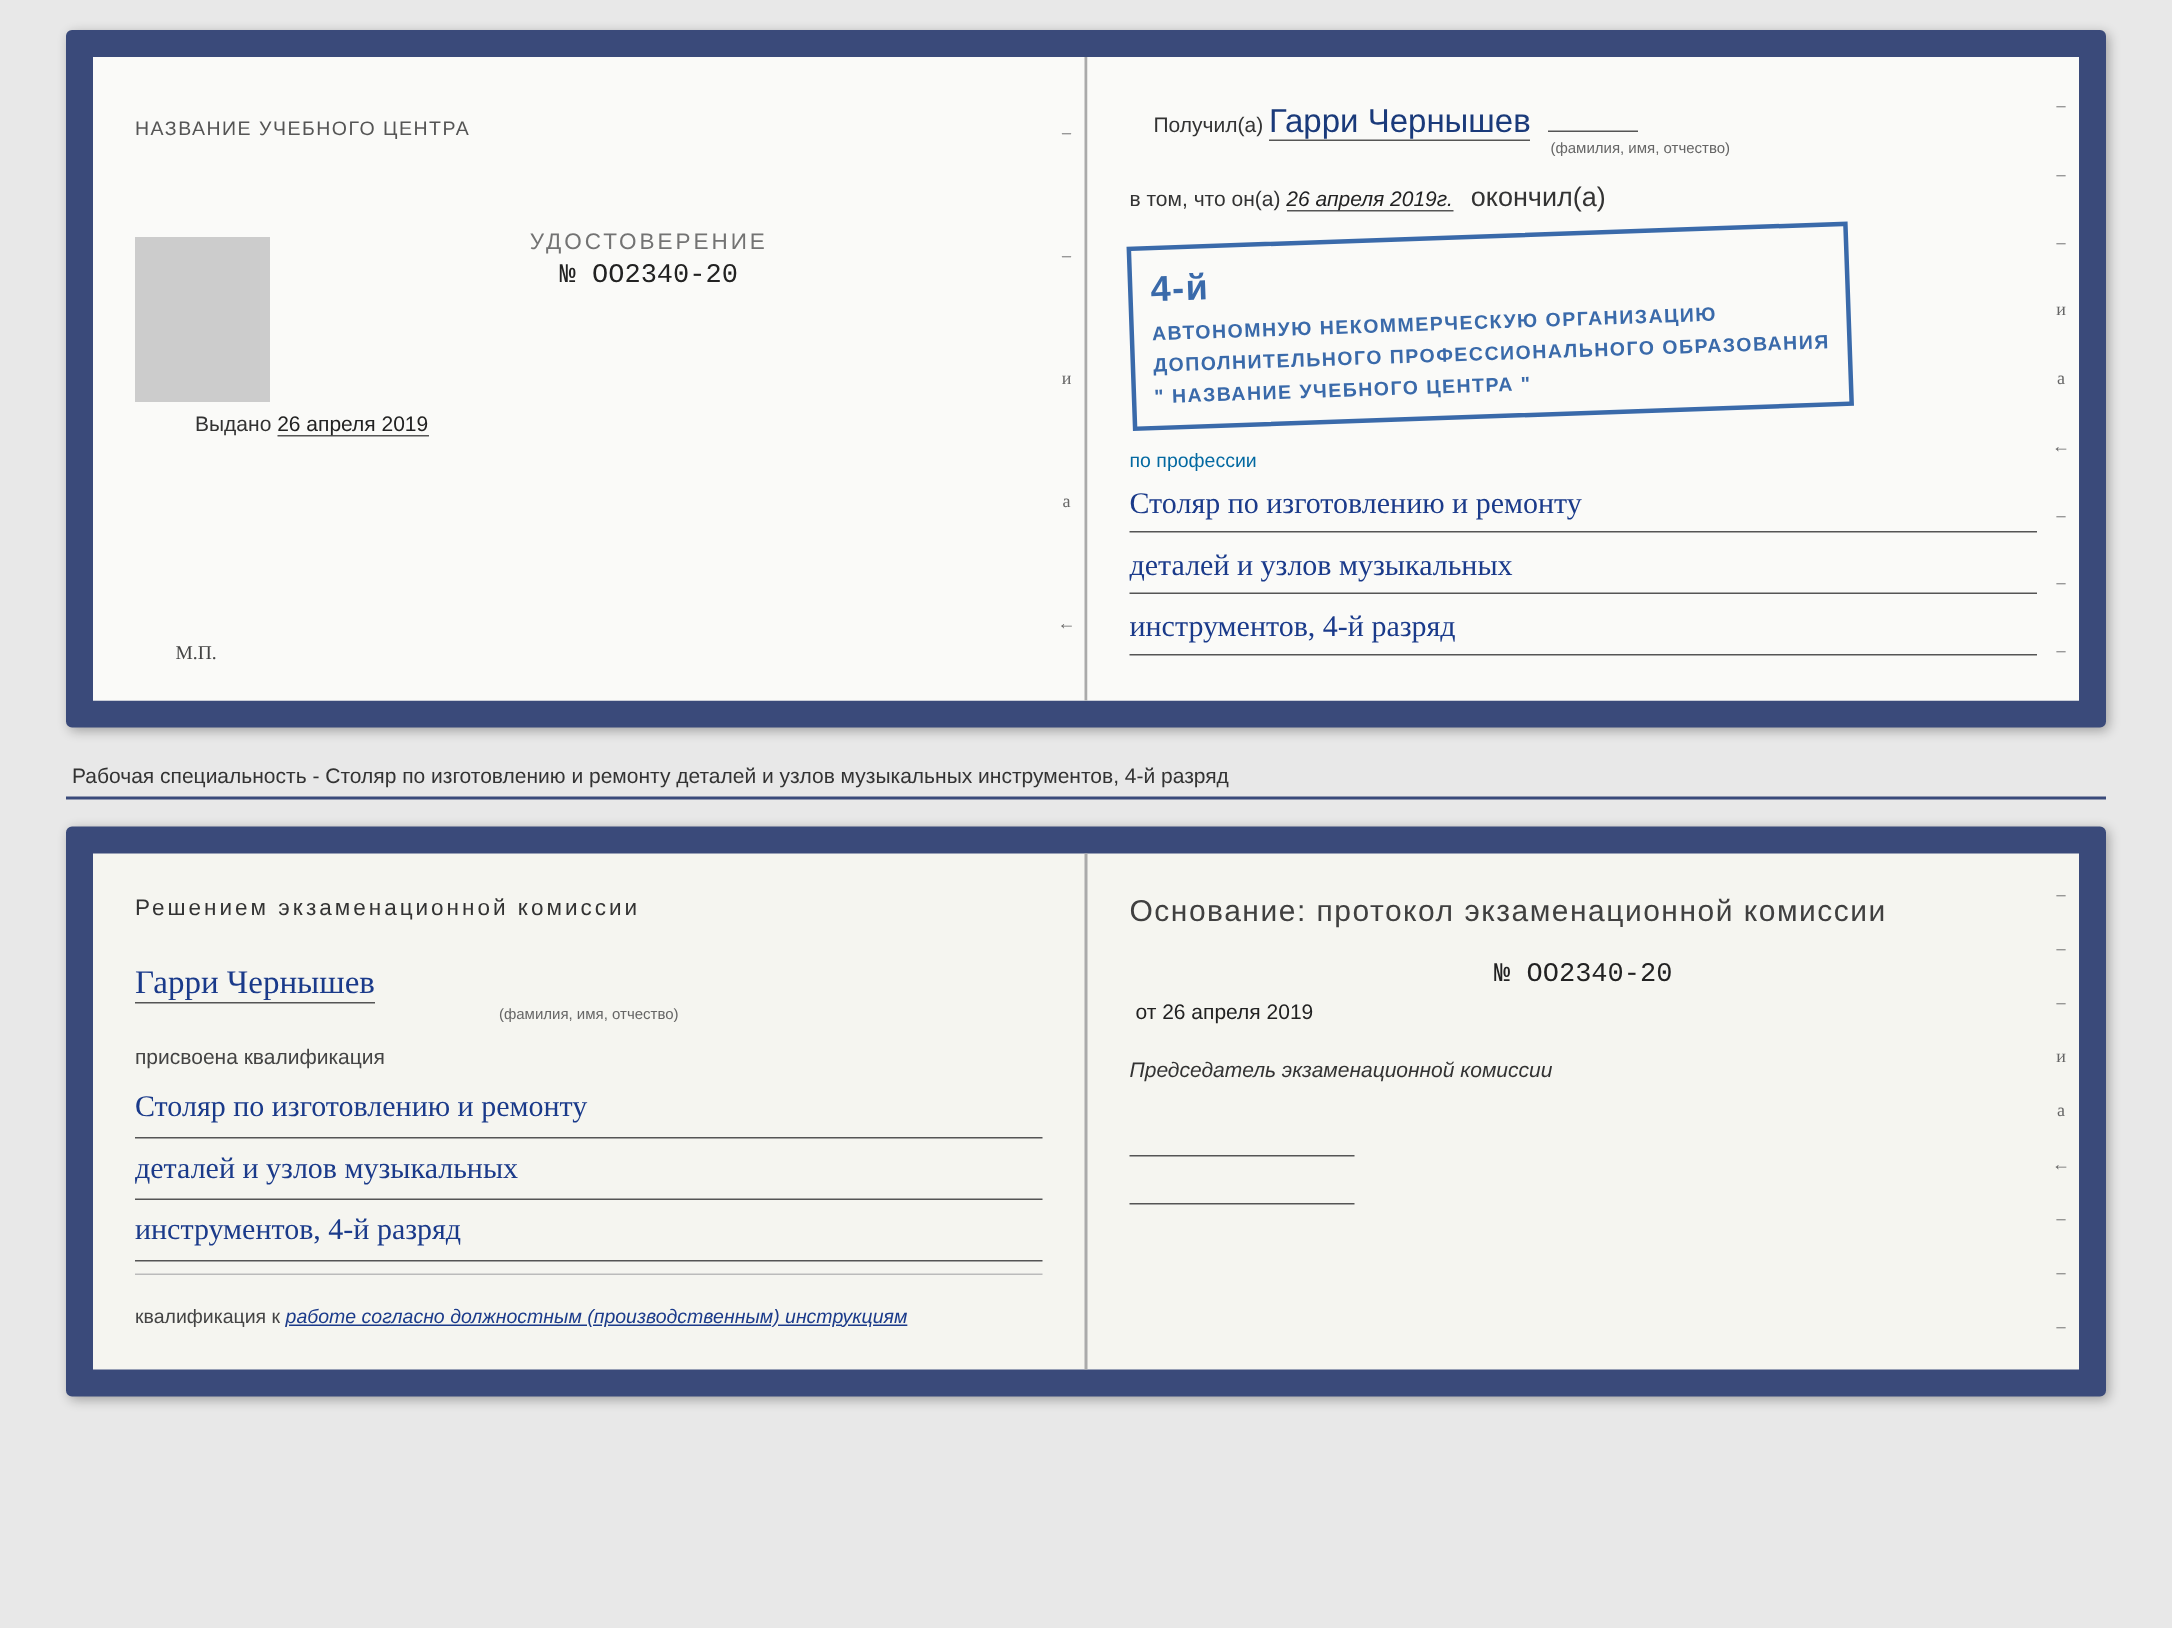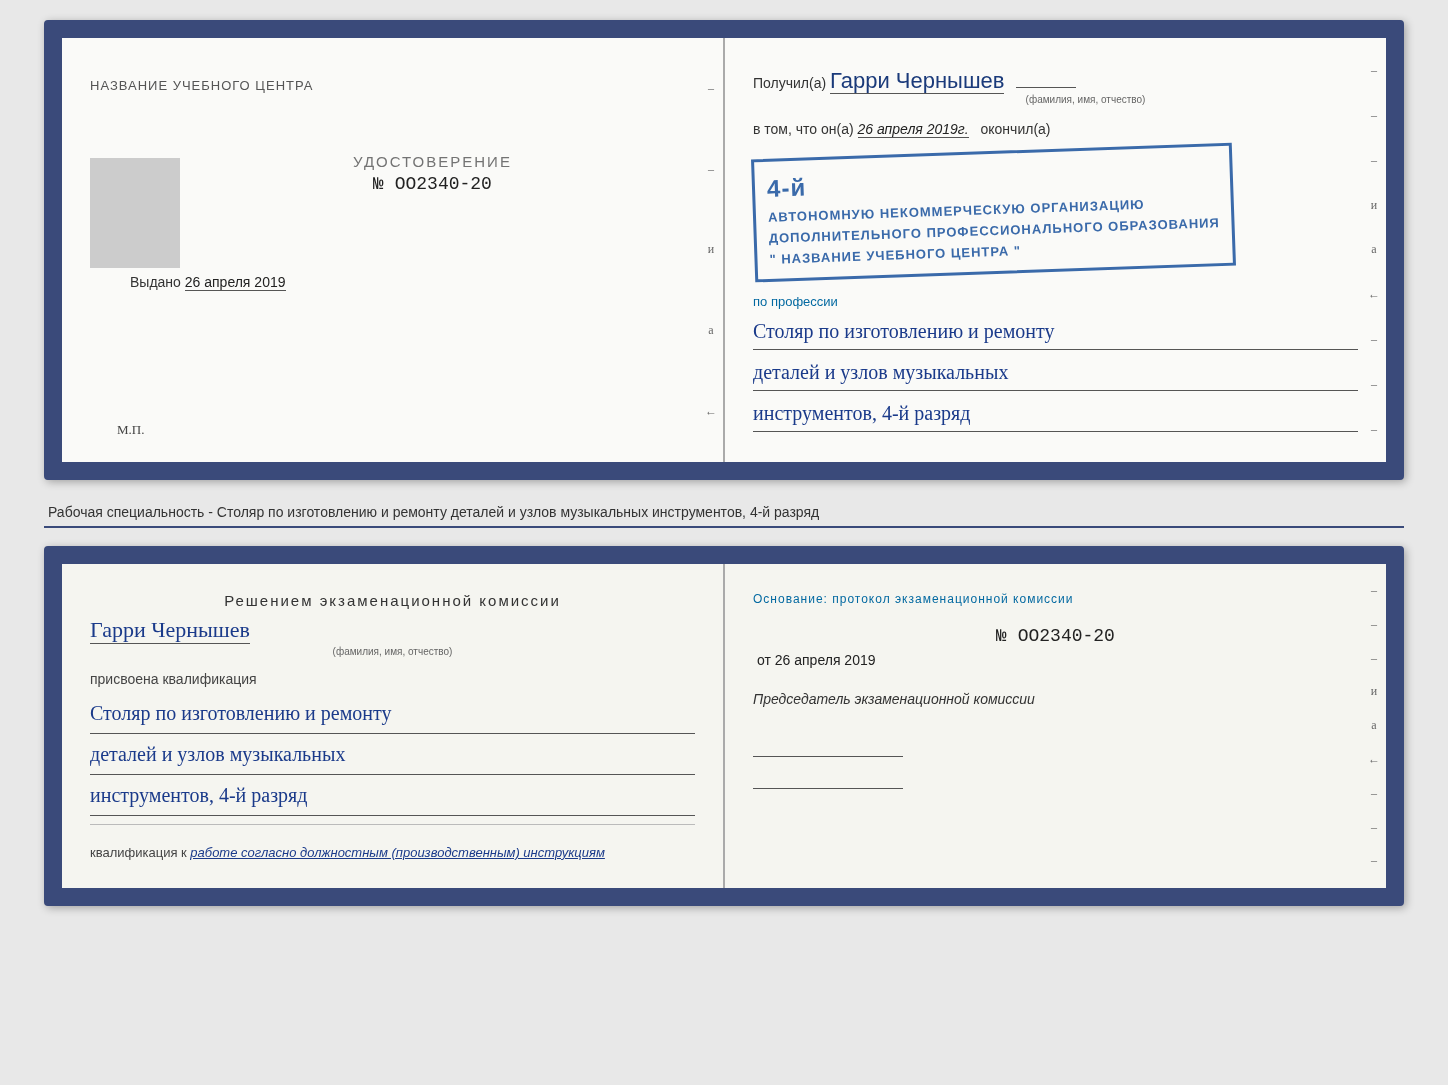--- a/index.html
+++ b/index.html
@@ -99,20 +99,21 @@
       font-size: 13px;
       color: #444;
       margin-left: 27px;
     }
 
     .recipient-line {
       font-size: 14px;
       font-family: Arial, sans-serif;
       color: #333;
       margin-bottom: 6px;
+      margin-left: 16px;
     }
 
     .recipient-name {
       font-size: 22px;
       font-family: 'Comic Sans MS', cursive, sans-serif;
       color: #1a3a7a;
       border-bottom: 1px solid #555;
       display: inline;
     }
 
@@ -205,22 +206,21 @@
     .second-right {
       flex: 1;
       padding: 28px 28px;
     }
 
     .decision-title {
       font-size: 15px;
       font-family: Arial, sans-serif;
       letter-spacing: 2px;
       color: #333;
-      text-align: center;
-      margin-bottom: 8px;
+      margin-bottom: 28px;
     }
 
     .handwrite-name {
       font-size: 22px;
       font-family: 'Comic Sans MS', cursive;
       color: #1a3a8a;
       border-bottom: 1px solid #555;
       display: inline-block;
       margin-bottom: 2px;
     }
@@ -258,23 +258,23 @@
 
     .допускается-value {
       font-style: italic;
       font-size: 13px;
       font-family: Arial, sans-serif;
       color: #1a3a8a;
       text-decoration: underline;
     }
 
     .basis-line {
-      font-size: 12px;
-      font-family: Arial, sans-serif;
-      color: #0369a1;
+      font-size: 20px;
+      font-family: Arial, sans-serif;
+      color: #404040;
       letter-spacing: 1px;
       margin-bottom: 20px;
     }
 
     .protocol-number {
       font-size: 18px;
       font-family: 'Courier New', monospace;
       color: #222;
       text-align: center;
       margin: 14px 0 6px;
@@ -375,21 +375,21 @@
       <span class="recipient-name">Гарри Чернышев</span>
       <span style="border-bottom:1px solid #555; display:inline-block; width:60px; margin: 0 8px;"></span>
       <br>
       <span class="sub-label">(фамилия, имя, отчество)</span>
     </div>
 
     
     <div class="in-that-line">
       <span>в том, что он(а)</span>
       <span class="date-value">26 апреля 2019г.</span>
-      <span style="margin-left:8px;font-size:14px;font-family:Arial,sans-serif;color:#333;">окончил(а)</span>
+      <span style="margin-left:8px;font-size:18px;font-family:Arial,sans-serif;color:#333;">окончил(а)</span>
     </div>
 
     
     <div class="stamp-box">
       <div class="stamp-rank">4-й</div>
       <div>АВТОНОМНУЮ НЕКОММЕРЧЕСКУЮ ОРГАНИЗАЦИЮ</div>
       <div>ДОПОЛНИТЕЛЬНОГО ПРОФЕССИОНАЛЬНОГО ОБРАЗОВАНИЯ</div>
       <div>" НАЗВАНИЕ УЧЕБНОГО ЦЕНТРА "</div>
     </div>
 

